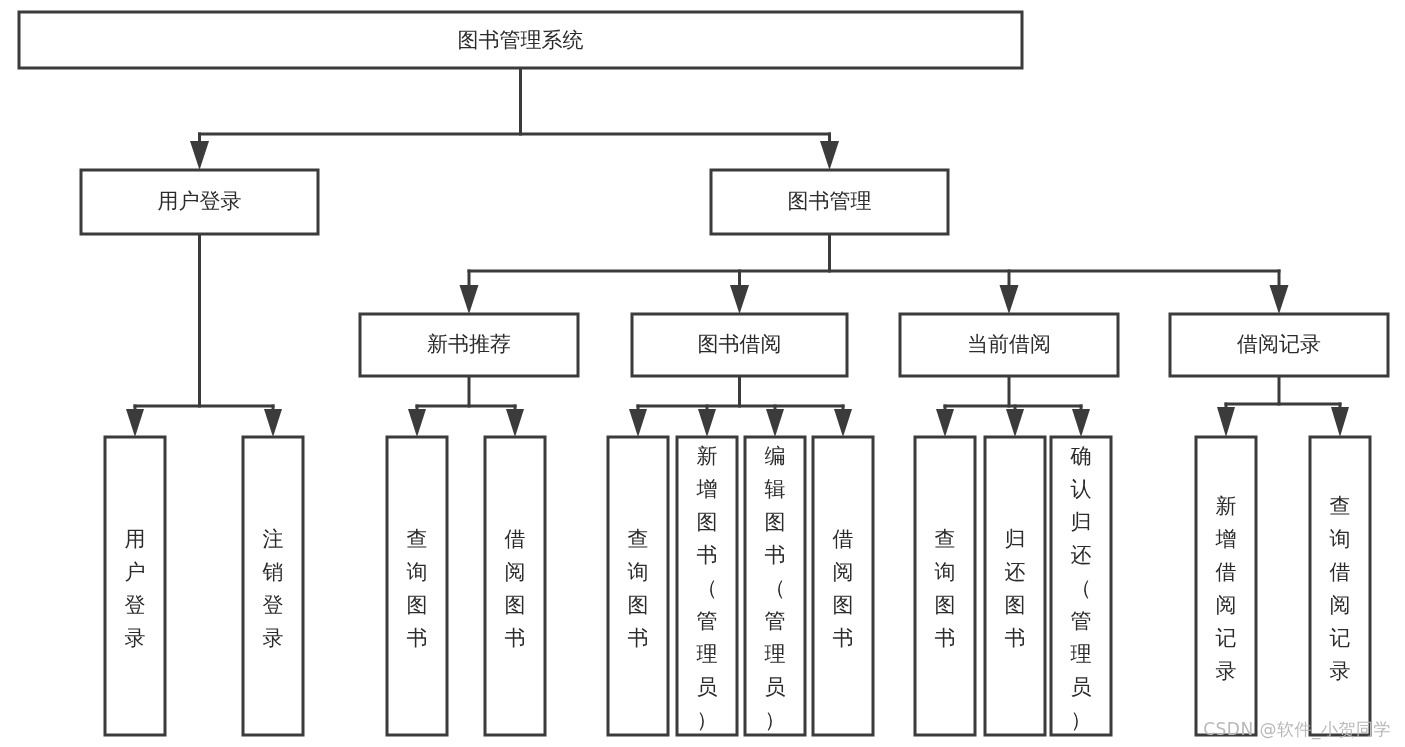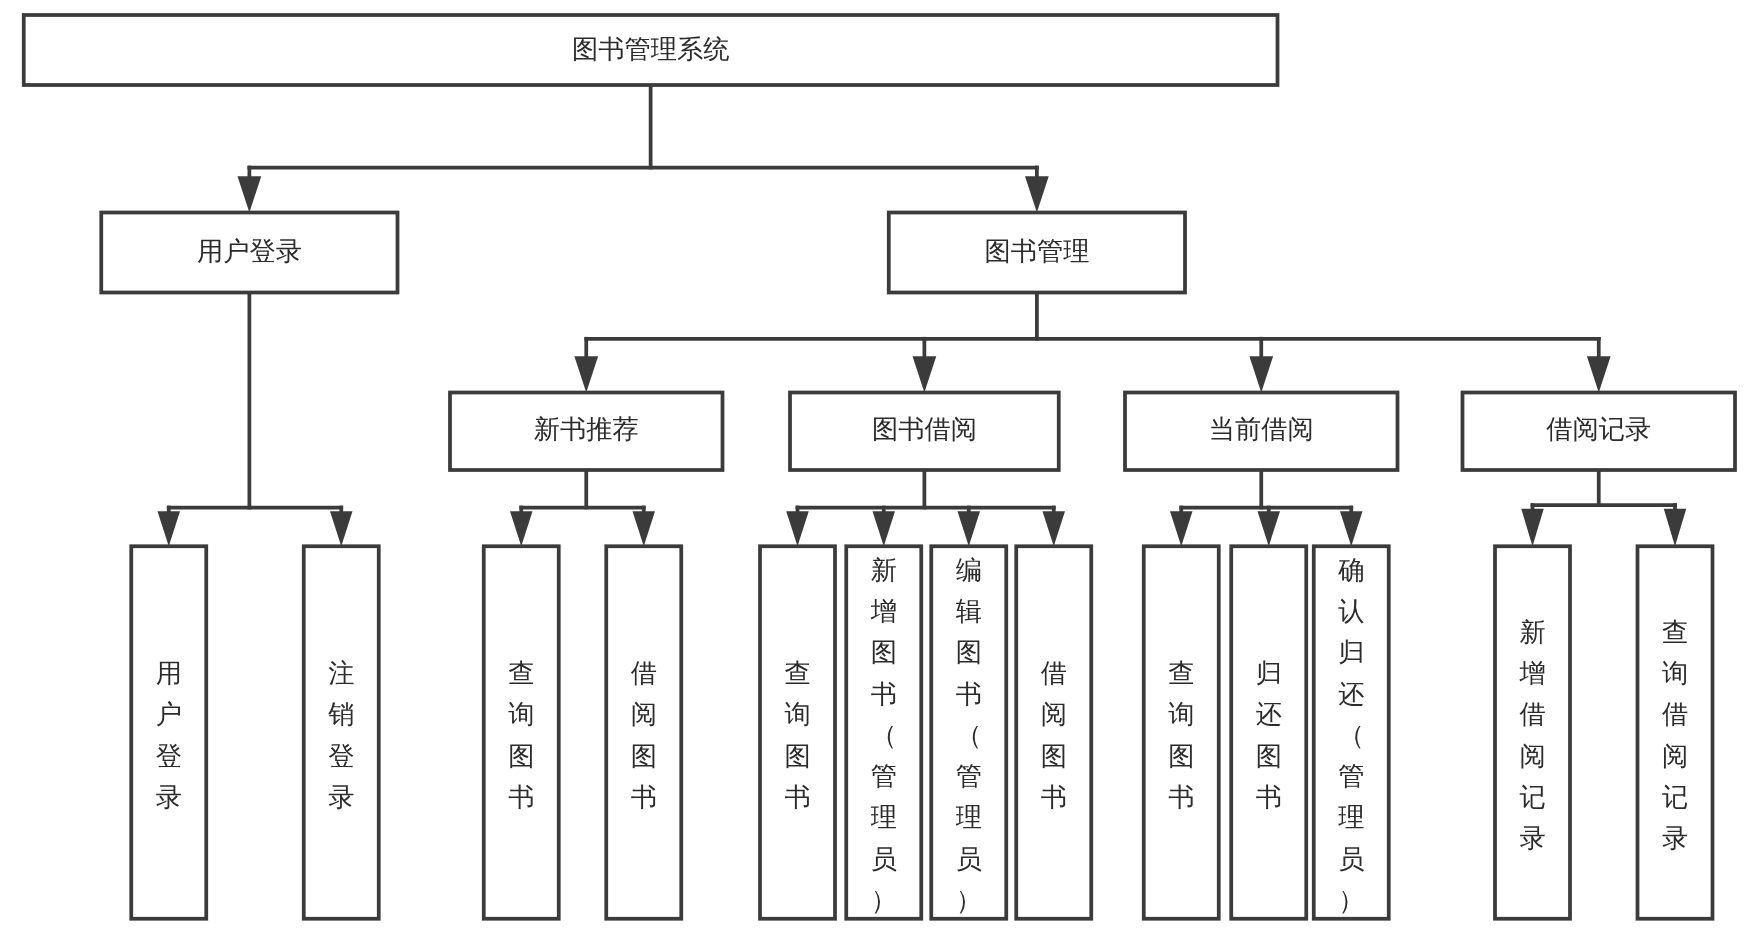--- a/index.html
+++ b/index.html
@@ -214,14 +214,15 @@
       <rect class="node-box" x="1196" y="437" width="60" height="298"></rect>
       <text class="node-label-v" x="1226" y="0"><tspan x="1226" y="512.7">新</tspan><tspan x="1226" y="545.7">增</tspan><tspan x="1226" y="578.7">借</tspan><tspan x="1226" y="611.7">阅</tspan><tspan x="1226" y="644.7">记</tspan><tspan x="1226" y="677.7">录</tspan></text>
     </g>
     <g>
       <rect class="node-box" x="1310" y="437" width="60" height="298"></rect>
       <text class="node-label-v" x="1340" y="0"><tspan x="1340" y="512.7">查</tspan><tspan x="1340" y="545.7">询</tspan><tspan x="1340" y="578.7">借</tspan><tspan x="1340" y="611.7">阅</tspan><tspan x="1340" y="644.7">记</tspan><tspan x="1340" y="677.7">录</tspan></text>
     </g>
 
   </svg>
 
+  <div class="watermark-text">CSDN @软件_小贺同学</div>
 
 </div>
 
 </body></html>

